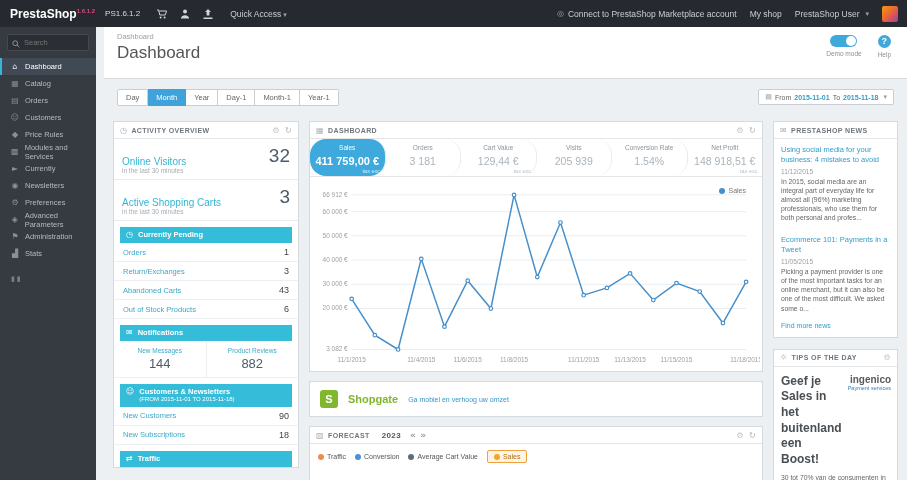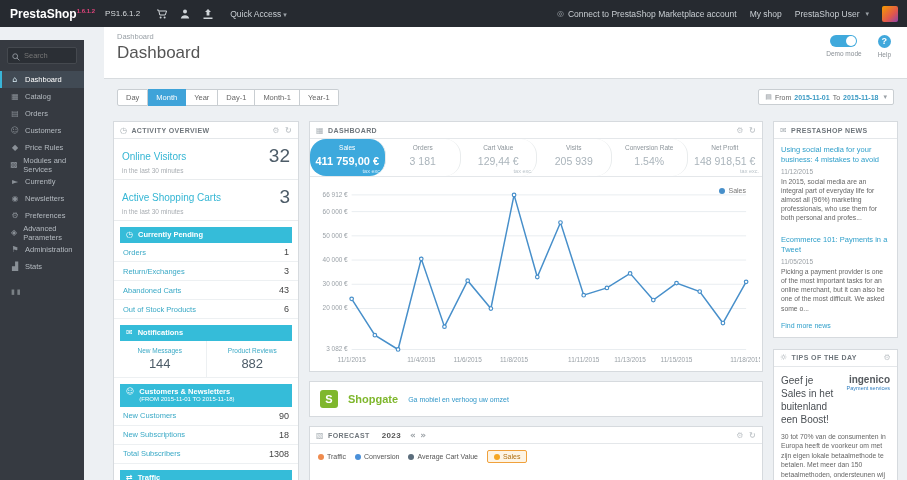--- a/index.html
+++ b/index.html
@@ -19,21 +19,21 @@
   .tb-icons { display:flex; gap:11px; margin-left:16px; align-items:center; }
   .tb-icons svg { display:block; cursor:pointer; }
   .tb-quick { font-size:8.5px; margin-left:16px; cursor:pointer; white-space:nowrap; }
   .caret { font-size:7px; color:#9aa0a6; margin-left:2px; }
   .tb-right { margin-left:auto; display:flex; align-items:center; gap:13px; margin-right:9px; font-size:8.5px; }
   .tb-link { cursor:pointer; white-space:nowrap; display:flex; align-items:center; gap:4px; }
   .tb-avatar { width:16px; height:16px; border-radius:2px;
     background:linear-gradient(135deg,#f59c00 0%, #e2574c 60%, #8e44ad 100%); cursor:pointer; }
 
   
-  .sidebar { position:absolute; top:40px; left:0; width:84px; bottom:0; background:#363a41; z-index:10; }
+  .sidebar { position:absolute; top:27px; left:0; width:96px; bottom:0; background:#363a41; z-index:10; }
   .search-box { margin:7px 7px 7px; background:#2b2f35; border:1px solid #45494f;
     border-radius:2px; height:17px; display:flex; align-items:center; padding:0 4px; gap:4px; }
   .search-box input { background:transparent; border:0; outline:0; color:#aab0b5;
     font-size:7.5px; width:100%; font-family:inherit; }
   .menu-item { height:17px; display:flex; align-items:center; padding-left:8px; gap:5px;
     color:#b4bac0; font-size:7.5px; cursor:pointer; border-left:2px solid transparent; }
   .menu-item.active { background:#414a54; color:#fff; border-left:2px solid #39b5d8; }
   .mi-icon { width:10px; text-align:center; font-size:8px; color:#8a9097; }
   .menu-item.active .mi-icon { color:#d9edf5; }
   .collapse-btn { margin:13px 0 0 11px; color:#7a8085; font-size:7px; letter-spacing:2px; cursor:pointer; }
@@ -69,21 +69,21 @@
   .col-right { width:125px; flex:none; }
   .panel { background:#fff; border:1px solid #d6dade; }
   .panel-head { height:17px; display:flex; align-items:center; padding:0 6px; gap:4px;
     border-bottom:1px solid #e4e7ea; color:#6f767c; font-size:7px; font-weight:bold; letter-spacing:.4px; }
   .ph-icon { color:#a9b0b5; font-size:8px; }
   .ph-controls { margin-left:auto; display:flex; gap:5px; color:#c2c7cb; font-size:8px; }
   .ph-controls span { cursor:pointer; }
 
   
   .stat-block { padding:6px 8px 5px; border-bottom:1px solid #e9ecee; }
-  .stat-top { display:flex; justify-content:space-between; align-items:center; }
+  .stat-top { display:flex; justify-content:space-between; align-items:flex-end; }
   .stat-label { color:#35b6d4; font-size:10px; cursor:pointer; }
   .stat-value { color:#4d5c68; font-size:19px; }
   .stat-sub { font-size:6.5px; color:#a8adb2; }
   .sec-bar { background:#35bcd9; color:#fff; margin:6px 6px 0; padding:3px 6px;
     font-size:7.5px; font-weight:bold; display:flex; gap:5px; align-items:flex-start; line-height:1.25; }
   .sb-icon { font-size:8px; flex:none; }
   .sec-sub { font-weight:normal; font-size:6px; display:block; }
   .data-row { display:flex; justify-content:space-between; align-items:center;
     padding:4px 9px; border-bottom:1px solid #edf0f2; }
   .dr-label { color:#3aa9c6; font-size:7.5px; cursor:pointer; }
@@ -137,21 +137,21 @@
 
   
   .article { padding:6px 7px 7px; }
   .art-title { color:#2f9fca; font-size:7.5px; font-weight:normal; line-height:1.3; cursor:pointer; }
   .art-date { font-size:6.5px; color:#9aa0a5; margin:3px 0 2px; }
   .art-excerpt { font-size:6.8px; color:#666; line-height:1.35; }
   .more-link { display:block; padding:2px 7px 8px; font-size:7px; color:#2f9fca; cursor:pointer; }
   .tips { margin-top:11px; }
   .tips-body { padding:7px; }
   .tips-top { display:flex; gap:6px; }
-  .tips-heading { flex:1; font-size:10px; font-weight:normal; color:#4a4f54; line-height:1.3; }
+  .tips-heading { flex:1; font-size:12px; font-weight:bold; color:#4a4f54; line-height:1.3; }
   .brand { text-align:right; flex:none; }
   .brand-name { font-size:10px; font-weight:bold; color:#555a5f; }
   .brand-sub { font-size:5.5px; color:#2f7fc1; }
   .tips-text { font-size:6.8px; color:#666; line-height:1.4; margin-top:6px; }
 </style>
 </head>
 <body>
 
 <div class="topbar">
   <div class="tb-logo"><span>PrestaShop</span><sup>1.6.1.2</sup></div>
@@ -354,24 +354,20 @@
           <span class="sb-icon icon">☺</span>
           <span><span>Customers &amp; Newsletters</span><span class="sec-sub">(FROM 2015-11-01 TO 2015-11-18)</span></span>
         </div>
         <div class="data-row">
             <span class="dr-label">New Customers</span>
             <span class="dr-value">90</span>
           </div>
         <div class="data-row">
             <span class="dr-label">New Subscriptions</span>
             <span class="dr-value">18</span>
-          </div>
-        <div class="data-row">
-            <span class="dr-label">Total Subscribers</span>
-            <span class="dr-value">1308</span>
           </div>
 
         <div class="sec-bar">
           <span class="sb-icon icon">⇄</span>
           <span><span>Traffic</span></span>
         </div>
 
       </div>
     </div>
 

